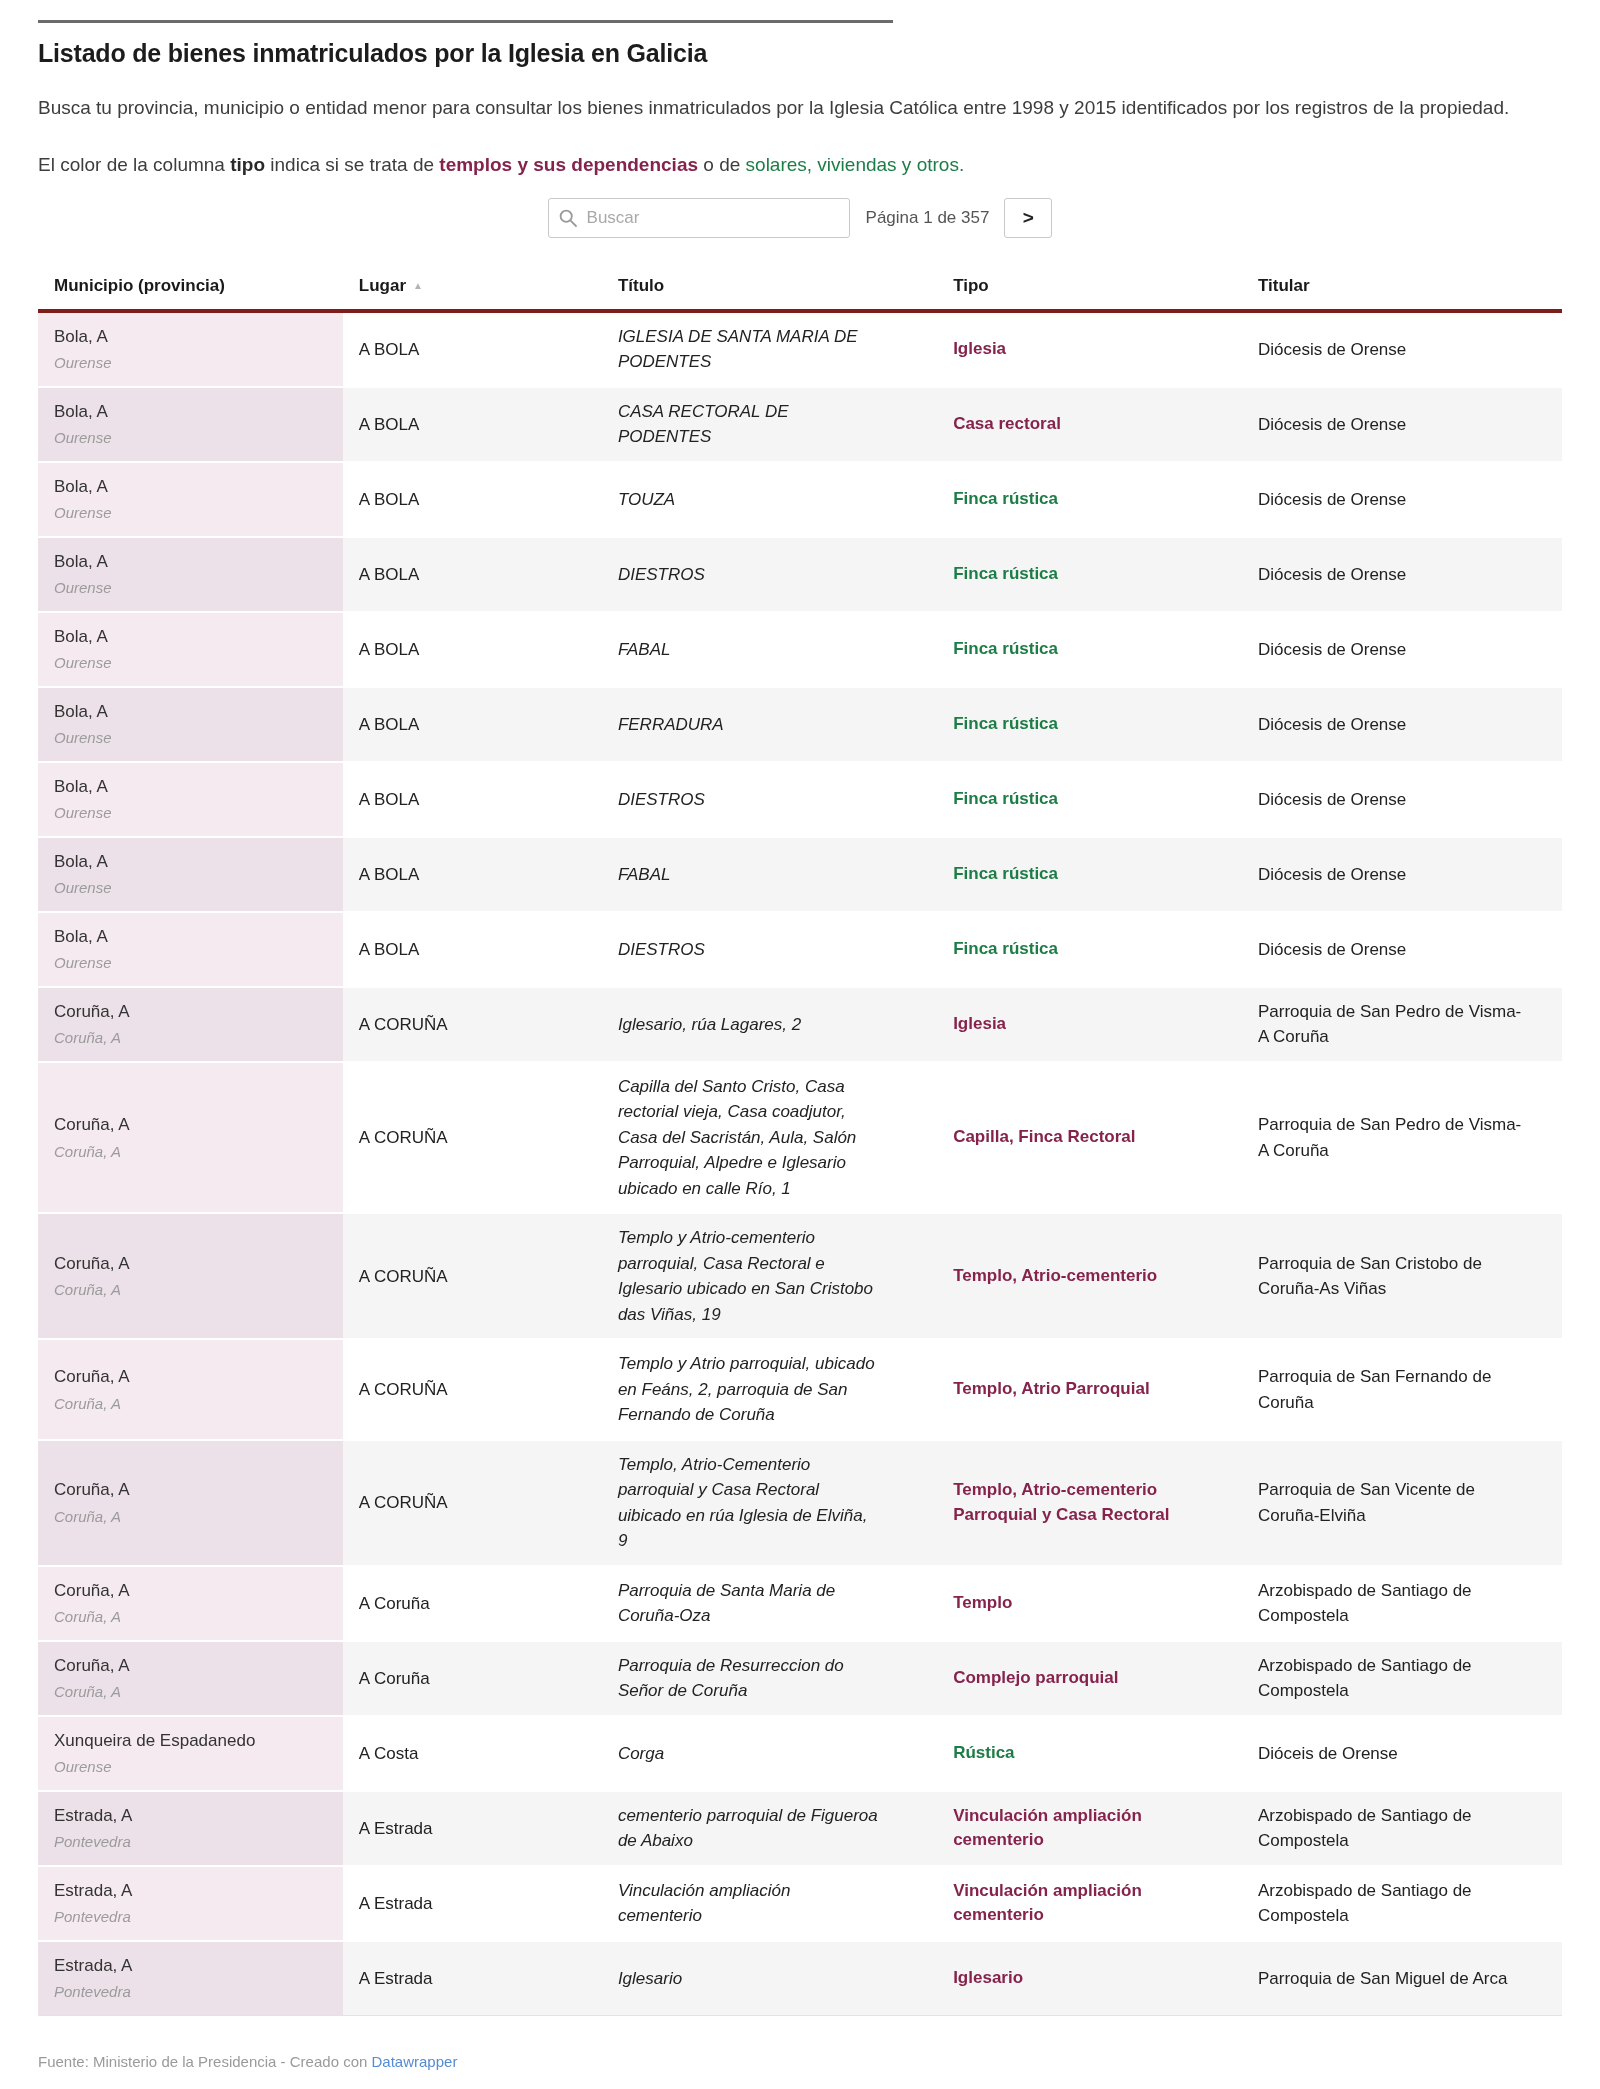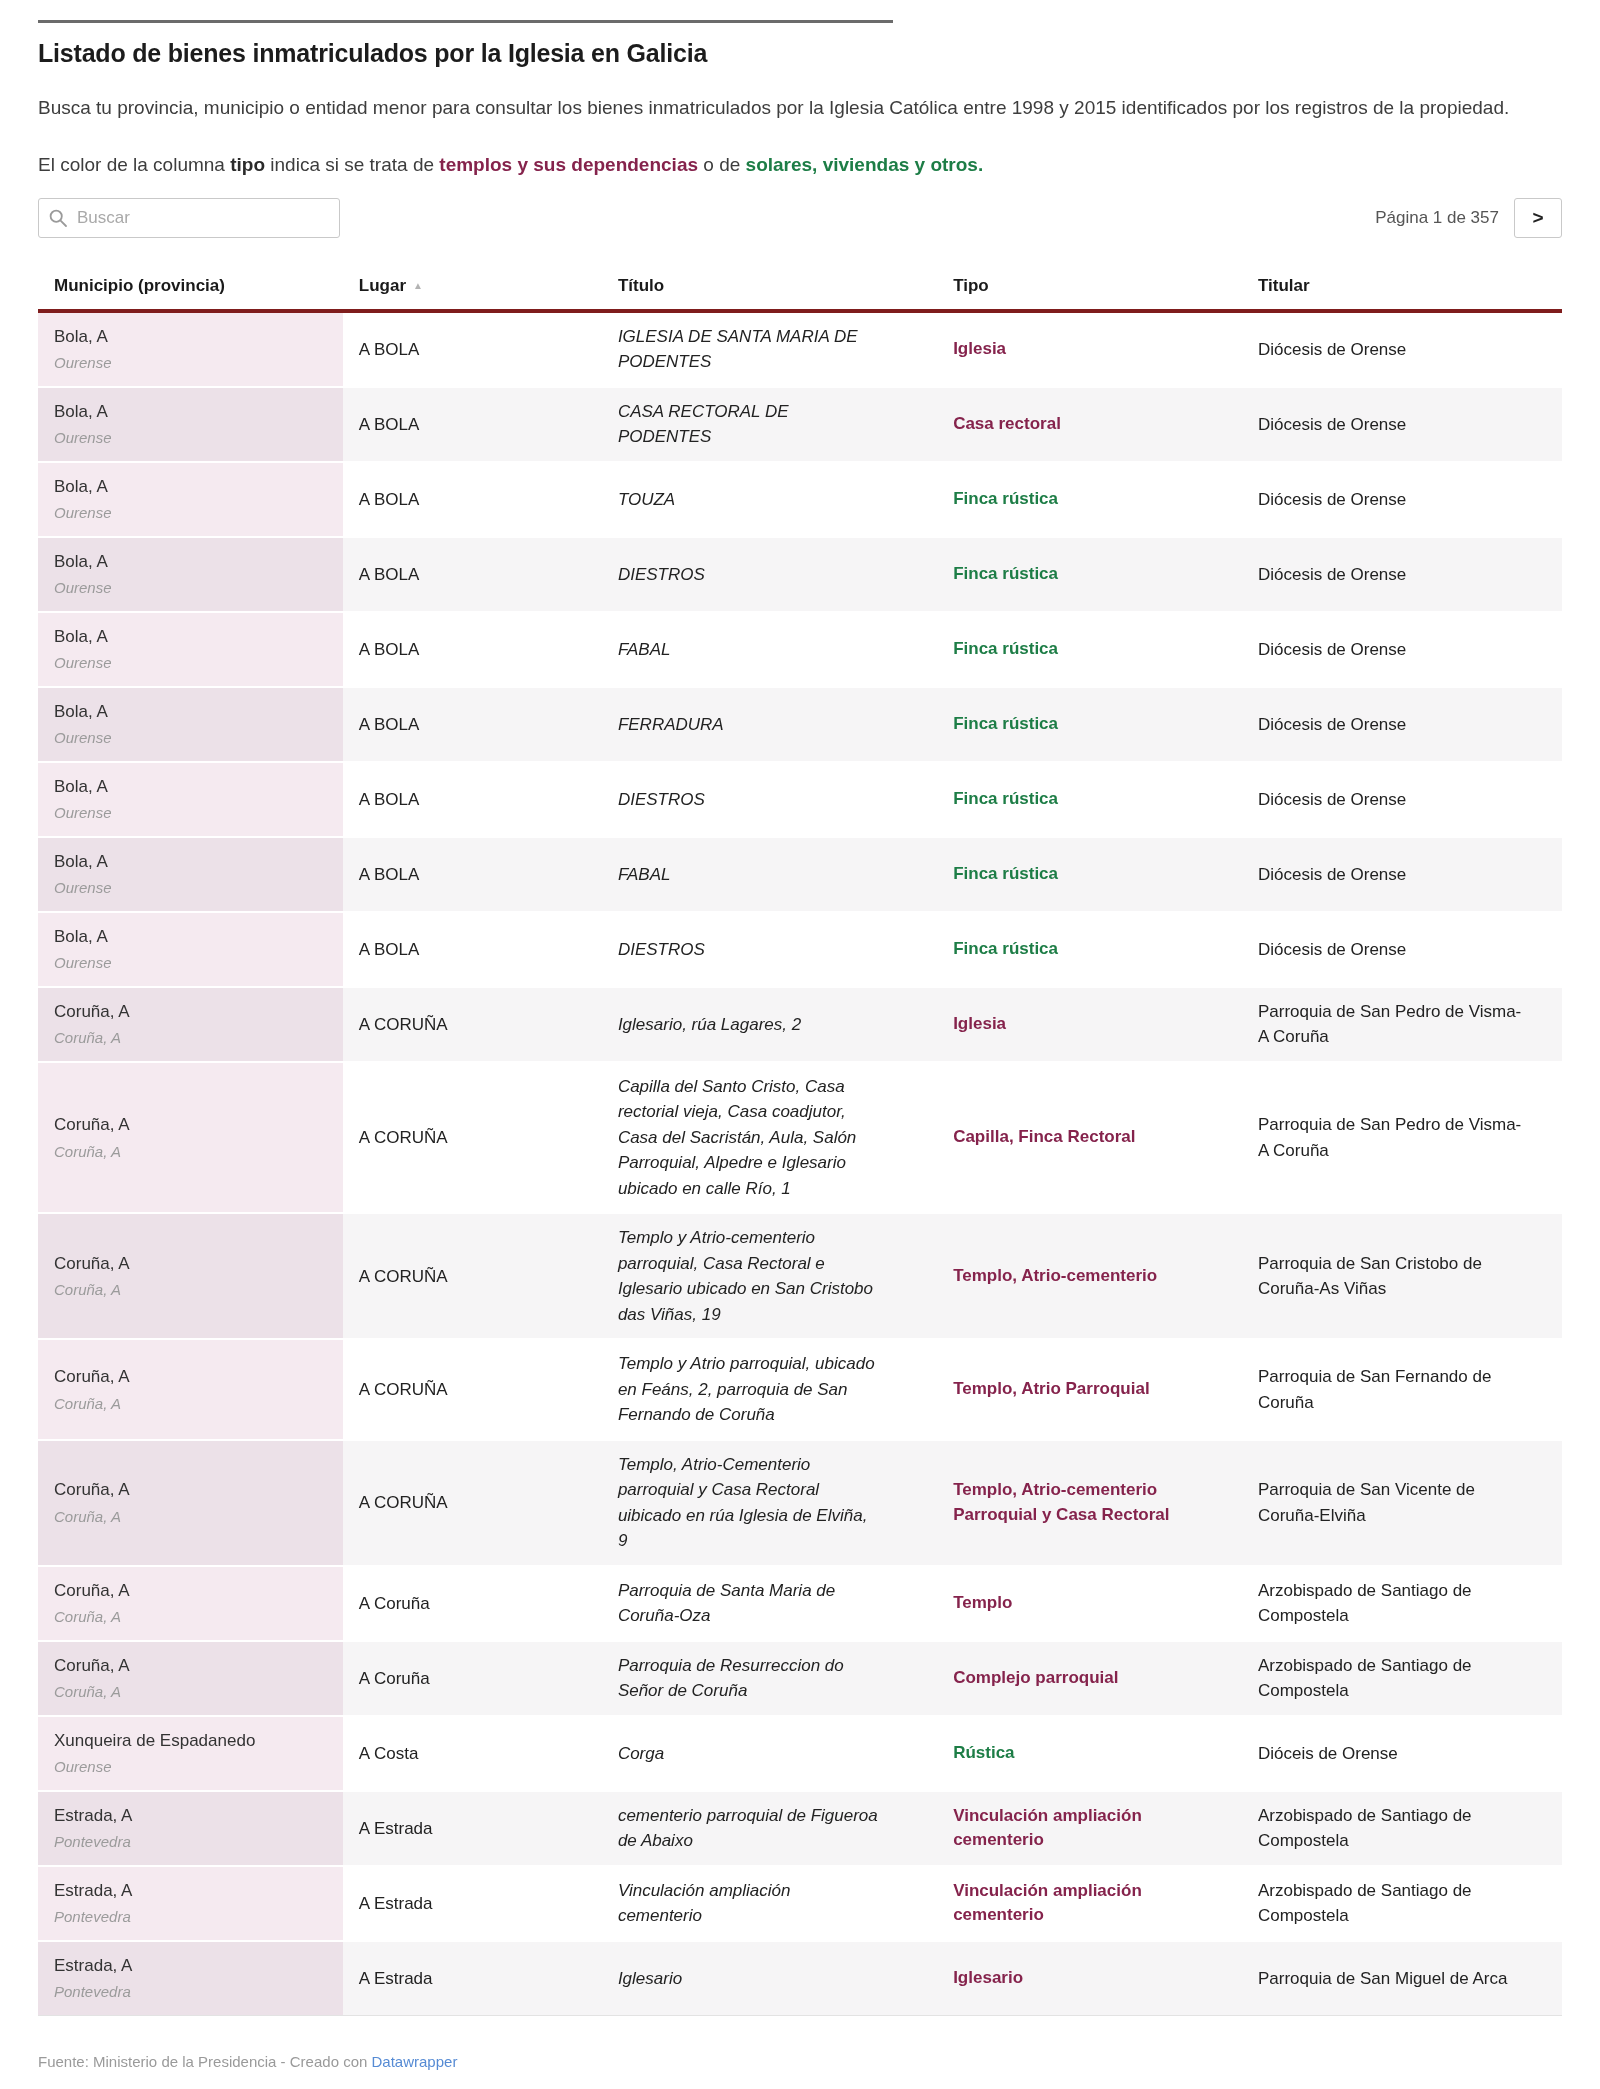--- a/index.html
+++ b/index.html
@@ -12,22 +12,22 @@
     width:1600px;min-height:2089px;background:#ffffff;color:#333;
     font-family:"Liberation Sans",sans-serif;
   }
   .wrap{padding:0 38px 30px 38px;position:relative;}
   .top-artifact{height:3px;width:855px;background:#3a3a3a;opacity:.75;margin-top:20px;}
   .page-title{font-size:25px;line-height:1.15;font-weight:700;color:#1c1c1c;margin:16px 0 0 0;letter-spacing:-.2px;}
   .desc{font-size:19px;line-height:1.45;color:#3d3d3d;margin-top:26px;max-width:1528px;}
   .legend{font-size:19px;line-height:1.4;color:#3d3d3d;margin-top:31px;}
   .legend .tipo-word{font-weight:700;color:#2a2a2a;}
   .legend .temple-label{font-weight:700;color:var(--temple);}
-  .legend .other-label{font-weight:700;color:var(--other);}
-  .controls{margin-top:17px;display:flex;justify-content:space-between;align-items:center;gap:16px;}
+  .legend .other-label{font-weight:400;color:var(--other);}
+  .controls{margin-top:17px;display:flex;justify-content:center;align-items:center;gap:16px;}
   .searchbox{position:relative;width:302px;}
   .searchbox input{
     width:100%;height:40px;border:1px solid #c9c9c9;border-radius:3px;background:#fff;
     padding:0 10px 0 38px;font-size:17px;color:#333;outline:none;
     font-family:"Liberation Sans",sans-serif;
   }
   .searchbox input::placeholder{color:#a9a9a9;}
   .search-ic{position:absolute;left:10px;top:10px;width:20px;height:20px;}
   .pager{display:flex;align-items:center;gap:15px;}
   .pager-label{font-size:17px;color:#555;}

